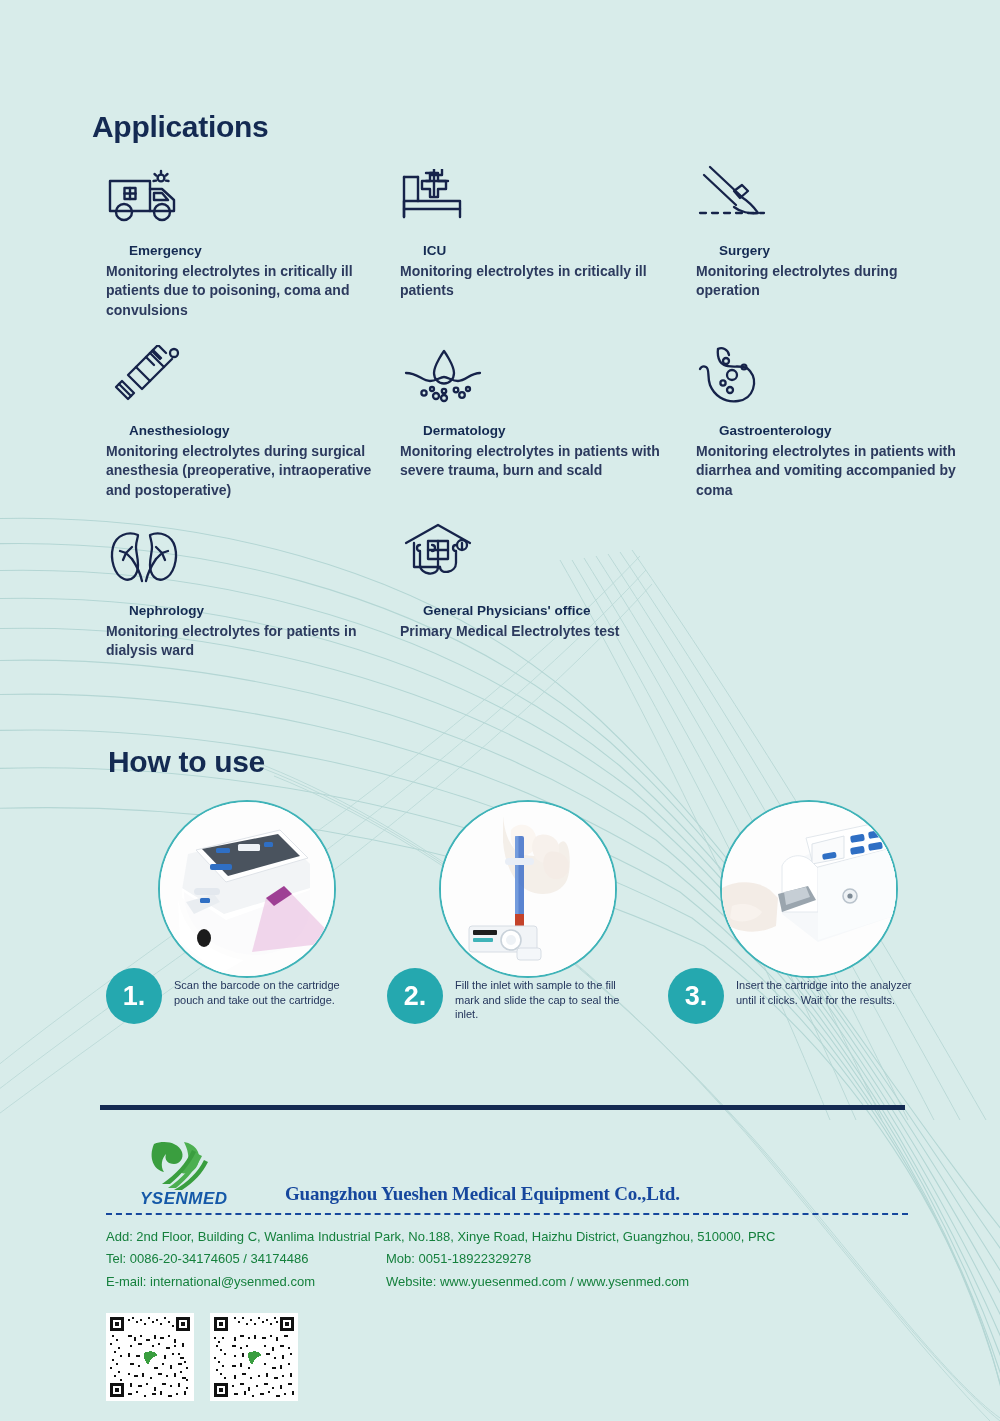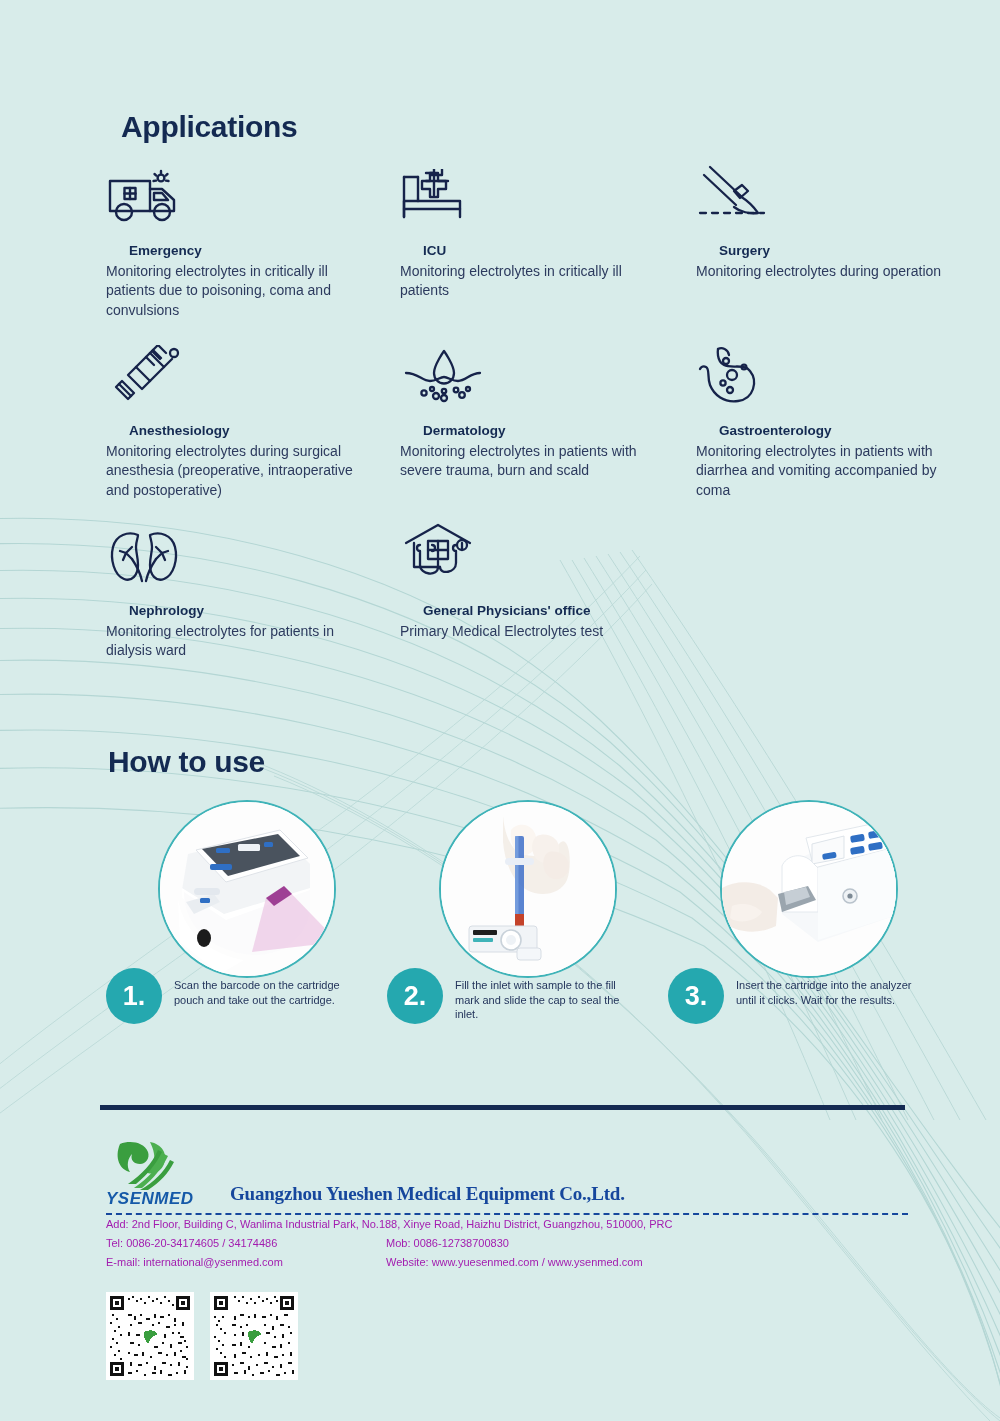--- a/index.html
+++ b/index.html
@@ -14,21 +14,21 @@
   .bg-curves { position:absolute; inset:0; width:1000px; height:1421px; pointer-events:none; }
   .page { position:relative; width:1000px; height:1421px; }
 
   
   .section-title {
     font-size:30px;
     font-weight:bold;
     color:#142a52;
     letter-spacing:-0.3px;
   }
-  #applications-title { position:absolute; left:121px; top:110px; }
+  #applications-title { position:absolute; left:92px; top:110px; }
   #howto-title { position:absolute; left:108px; top:745px; }
 
   
   .apps-grid {
     position:absolute;
     left:106px; top:163px;
     width:856px;
     display:grid;
     grid-template-columns:294px 296px 266px;
     grid-auto-rows:180px;
@@ -43,20 +43,21 @@
     color:#142a52;
     line-height:1.45;
     padding-left:23px;
   }
   .app-desc {
     margin-top:1px;
     font-size:14px;
     line-height:1.42;
     color:#2c3a5e;
     max-width:272px;
+    font-weight:bold;
   }
 
   
   .steps { position:absolute; left:106px; top:800px; width:860px; height:300px; }
   .step { position:absolute; width:290px; }
   .step-1 { left:0; }
   .step-2 { left:281px; }
   .step-3 { left:562px; }
 
   .photo {
@@ -100,21 +101,21 @@
 
   
   .footer { position:absolute; left:0; top:1105px; width:1000px; }
   .footer-rule {
     position:absolute;
     left:100px; top:0;
     width:805px; height:5px;
     background:#142a52;
   }
   .footer-inner { position:absolute; left:106px; top:26px; width:840px; }
-  .brand-row { display:flex; align-items:flex-end; gap:8px; height:78px; }
+  .brand-row { display:flex; align-items:flex-end; gap:29px; height:78px;margin-left:34px; }
   .logo-wrap { width:116px; position:relative; }
   .logo-mark { display:block; }
   .logo-word {
     font-size:17px;
     font-weight:bold;
     font-style:italic;
     color:#1559a8;
     letter-spacing:0.5px;
     margin-top:-5px;
   }
@@ -125,22 +126,23 @@
     color:#16479d;
     padding-bottom:4px;
     letter-spacing:-0.2px;
   }
   .dash-rule {
     margin-top:4px;
     width:802px; height:0;
     border-top:2px dashed #16479d;
   }
   .contact {
-    font-size:11px;
-    color:#a21caf;
+    margin-top:11px;
+    font-size:13px;
+    color:#15803d;
     line-height:1.72;
   }
   .contact .row { display:flex; }
   .contact .c1 { width:280px; }
   .qr-row { margin-top:20px; display:flex; gap:16px; }
   .qr { width:88px; height:88px; background:#fff; position:relative; }
   .qr svg { display:block; }
 </style>
 </head>
 <body>
@@ -447,21 +449,21 @@
       </div>
 
       <div class="dash-rule"></div>
 
       <div class="contact">
         <div class="row">
             <span>Add: 2nd Floor, Building C, Wanlima Industrial Park, No.188, Xinye Road, Haizhu District, Guangzhou, 510000, PRC</span>
           </div>
         <div class="row">
           <span class="c1">Tel: 0086-20-34174605 / 34174486</span>
-          <span>Mob: 0086-12738700830</span>
+          <span>Mob: 0051-18922329278</span>
         </div>
         <div class="row">
           <span class="c1">E-mail: international@ysenmed.com</span>
           <span>Website: www.yuesenmed.com / www.ysenmed.com</span>
         </div>
       </div>
 
       <div class="qr-row">
         <div class="qr">
           <svg width="88" height="88" viewBox="0 0 44 44" shape-rendering="crispEdges">

